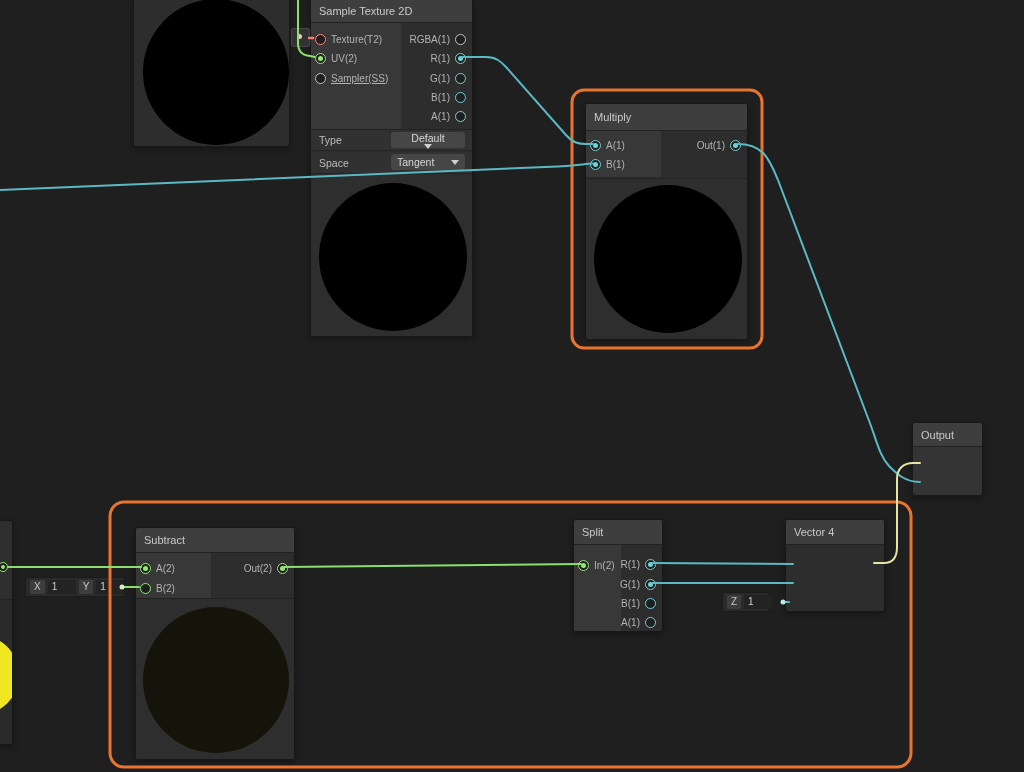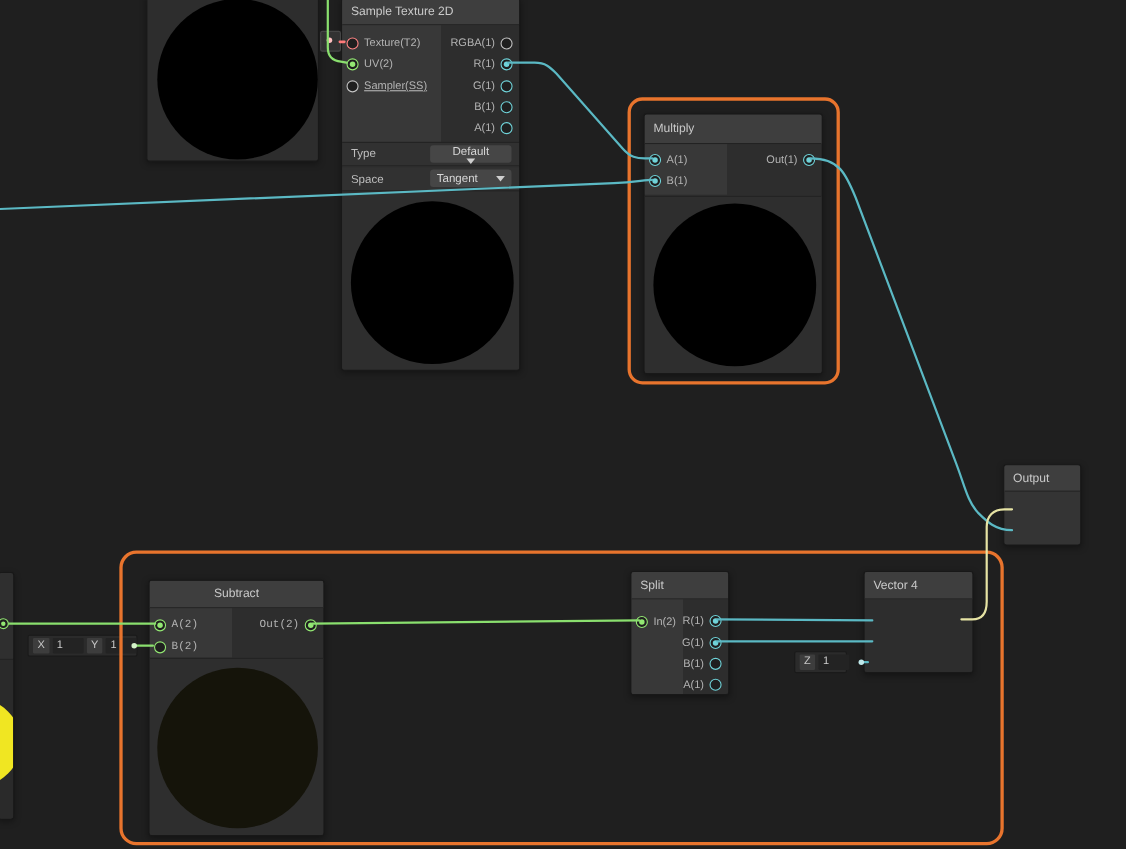--- a/index.html
+++ b/index.html
@@ -174,24 +174,24 @@
   </div>
 </div>
 
 <div class="node" style="left:-2px;top:520px;width:15px;height:225px;background:#2f2f2f;">
   <div class="preview" style="top:78px;height:146px;background:#2a2a2a;">
     <div class="pcircle" style="left:-60px;top:35px;width:80px;height:80px;background:#f0e622;"></div>
   </div>
 </div>
 
 <div class="node" style="left:135px;top:527px;width:160px;height:233px;">
-  <div class="ntitle" style="height:25px;justify-content:center;">
+  <div class="ntitle" style="height:25px;">
     <span>Subtract</span>
   </div>
-  <div class="section" style="height:45px;font-family:Liberation Mono, monospace;">
+  <div class="section" style="height:45px;">
     <div class="incol" style="width:75px;"></div>
     <div class="prow in" style="top:6px;">
       <span class="port c-green filled"></span>
       <span>A(2)</span>
     </div>
     <div class="prow in" style="top:26px;">
       <span class="port c-green"></span>
       <span>B(2)</span>
     </div>
     <div class="prow out" style="top:6px;">

